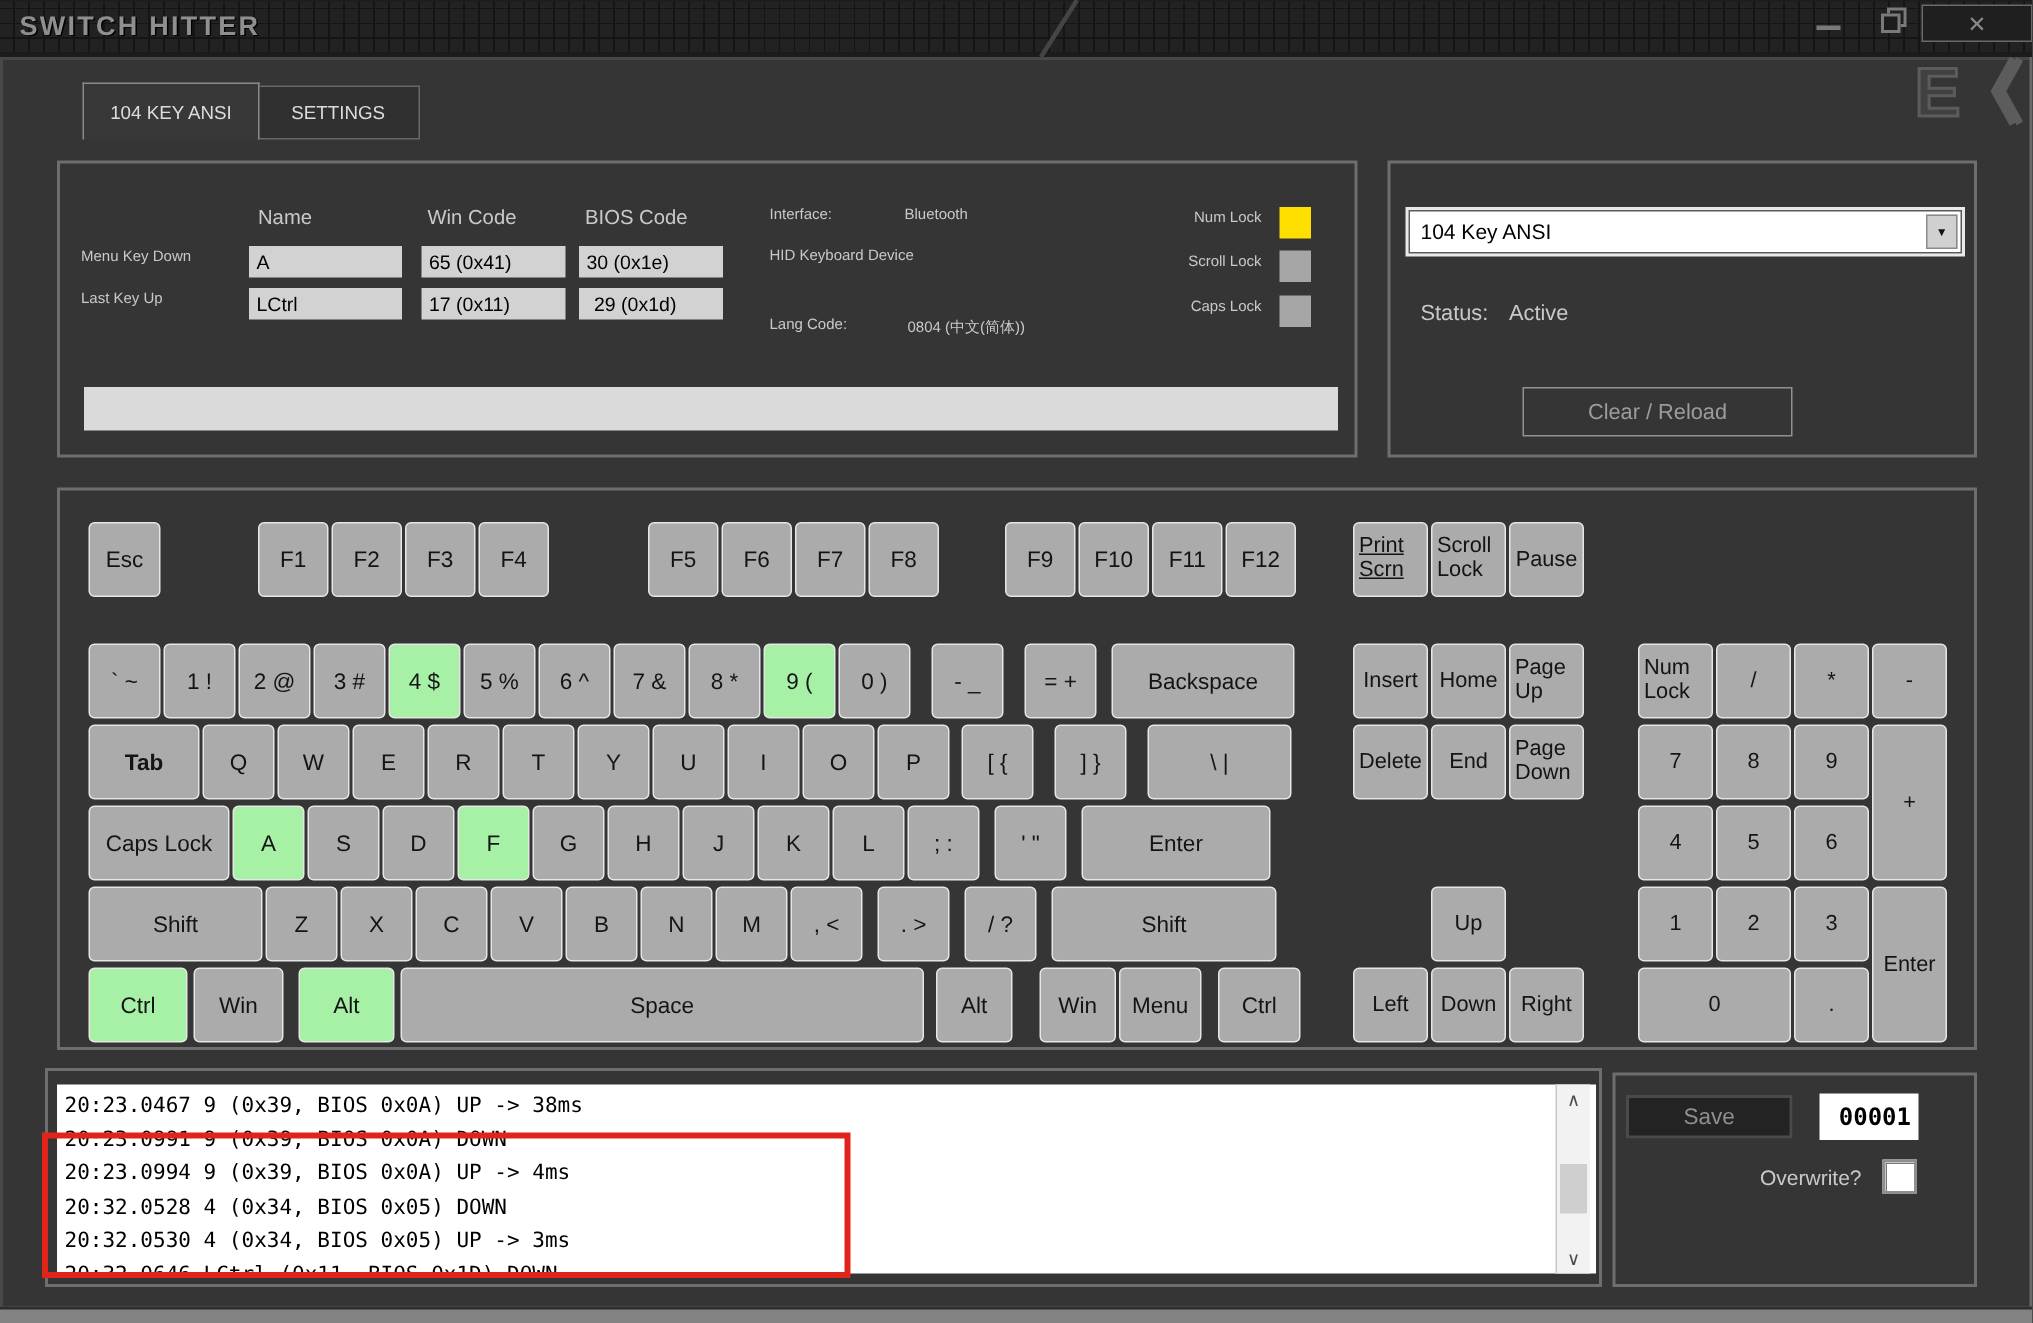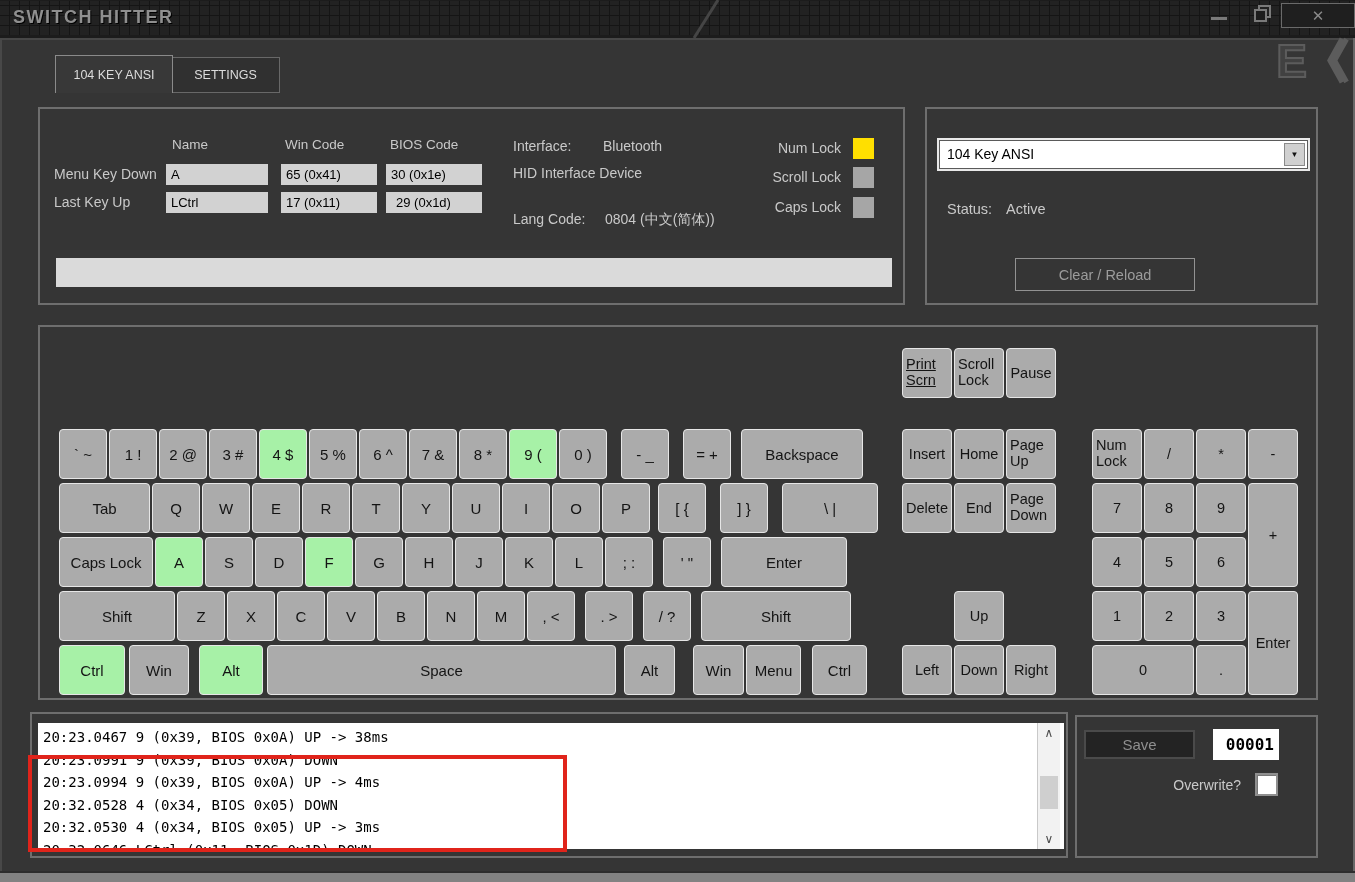--- a/index.html
+++ b/index.html
@@ -31,21 +31,21 @@
   .tab2{left:171px;top:57px;width:107px;height:34px;background:#303030;border:1px solid #686868;}
 
   
   .groupbox{position:absolute;border:2px solid #6e6e6e;box-sizing:border-box;}
   #info-box{left:38px;top:107px;width:867px;height:198px;}
   #layout-box{left:925px;top:107px;width:393px;height:198px;}
   #kb-box{left:38px;top:325px;width:1280px;height:375px;}
   #log-box{left:30px;top:712px;width:1038px;height:146px;}
   #save-box{left:1075px;top:715px;width:243px;height:143px;}
 
-  .lbl{position:absolute;color:#c9c9c9;font-size:14px;white-space:nowrap;}
+  .lbl{position:absolute;color:#c9c9c9;font-size:10px;white-space:nowrap;}
   .sm{font-size:13.5px;}
   .field{position:absolute;background:#d2d2d2;color:#000;font-size:13px;line-height:21px;height:21px;
          padding-left:5px;box-sizing:border-box;white-space:nowrap;overflow:hidden;}
 
   
   .col-name{left:132px;top:28px;}  .col-win{left:245px;top:28px;}  .col-bios{left:350px;top:28px;}
   .lkd-label{left:14px;top:57px;}  .lku-label{left:14px;top:85px;}
   .f-ln{left:126px;top:55px;width:102px;} .f-lw{left:241px;top:55px;width:96px;} .f-lb{left:346px;top:55px;width:96px;}
   .f-un{left:126px;top:83px;width:102px;} .f-uw{left:241px;top:83px;width:96px;} .f-ub{left:346px;top:83px;width:96px;padding-left:10px;}
   .if-label{left:473px;top:29px;}  .if-value{left:563px;top:29px;}
@@ -139,21 +139,21 @@
     <div class="field f-lw">65 (0x41)</div>
     <div class="field f-lb">30 (0x1e)</div>
 
     <span class="lbl lku-label">Last Key Up</span>
     <div class="field f-un">LCtrl</div>
     <div class="field f-uw">17 (0x11)</div>
     <div class="field f-ub">29 (0x1d)</div>
 
     <span class="lbl if-label">Interface:</span>
     <span class="lbl if-value">Bluetooth</span>
-    <span class="lbl device">HID Interface Device</span>
+    <span class="lbl device">HID Keyboard Device</span>
     <span class="lbl lang-label">Lang Code:</span>
     <span class="lbl lang-value">0804 (中文(简体))</span>
 
     <span class="lbl nl-lbl">Num Lock</span>
     <span class="lbl sl-lbl">Scroll Lock</span>
     <span class="lbl cl-lbl">Caps Lock</span>
     <div class="lock-sq nl-sq" style="background: rgb(255, 223, 0);"></div>
     <div class="lock-sq sl-sq" style="background: rgb(166, 166, 166);"></div>
     <div class="lock-sq cl-sq" style="background: rgb(166, 166, 166);"></div>
 
@@ -164,38 +164,53 @@
     <div class="combo">
       <span class="combo-text">104 Key ANSI</span>
       <span class="combo-btn">▼</span>
     </div>
     <span class="lbl status-label">Status:</span>
     <span class="lbl status-value">Active</span>
     <div class="clear-btn">Clear / Reload</div>
   </div>
 
   <div class="groupbox" id="kb-box">
+      <div class="kb-row r0">
+        <div class="key" style="width: 48px;">Esc</div>
+        <div class="key" style="width: 47px; margin-left: 63px;">F1</div>
+        <div class="key" style="width: 47px;">F2</div>
+        <div class="key" style="width: 47px;">F3</div>
+        <div class="key" style="width: 47px;">F4</div>
+        <div class="key" style="width: 47px; margin-left: 64px;">F5</div>
+        <div class="key" style="width: 47px;">F6</div>
+        <div class="key" style="width: 47px;">F7</div>
+        <div class="key" style="width: 47px;">F8</div>
+        <div class="key" style="width: 47px; margin-left: 42px;">F9</div>
+        <div class="key" style="width: 47px;">F10</div>
+        <div class="key" style="width: 47px;">F11</div>
+        <div class="key" style="width: 47px;">F12</div>
+      </div>
       <div class="kb-row r1">
         <div class="key">` ~</div>
         <div class="key">1 !</div>
         <div class="key">2 @</div>
         <div class="key">3 #</div>
         <div class="key green">4 $</div>
         <div class="key">5 %</div>
         <div class="key">6 ^</div>
         <div class="key">7 &amp;</div>
         <div class="key">8 *</div>
         <div class="key green">9 (</div>
         <div class="key">0 )</div>
         <div class="key" style="margin-left: 12px;">- _</div>
         <div class="key" style="margin-left: 12px;">= +</div>
         <div class="key" style="width: 122px; margin-left: 8px;">Backspace</div>
       </div>
       <div class="kb-row r2">
-        <div class="key" style="width: 91px;">Tab</div>
+        <div class="key" style="width: 74px; font-weight: bold;">Tab</div>
         <div class="key">Q</div>
         <div class="key">W</div>
         <div class="key">E</div>
         <div class="key">R</div>
         <div class="key">T</div>
         <div class="key">Y</div>
         <div class="key">U</div>
         <div class="key">I</div>
         <div class="key">O</div>
         <div class="key">P</div>

